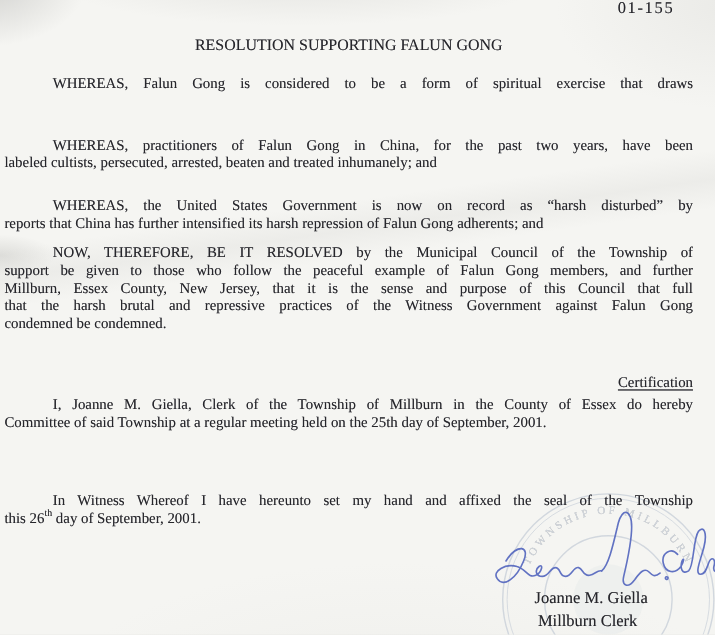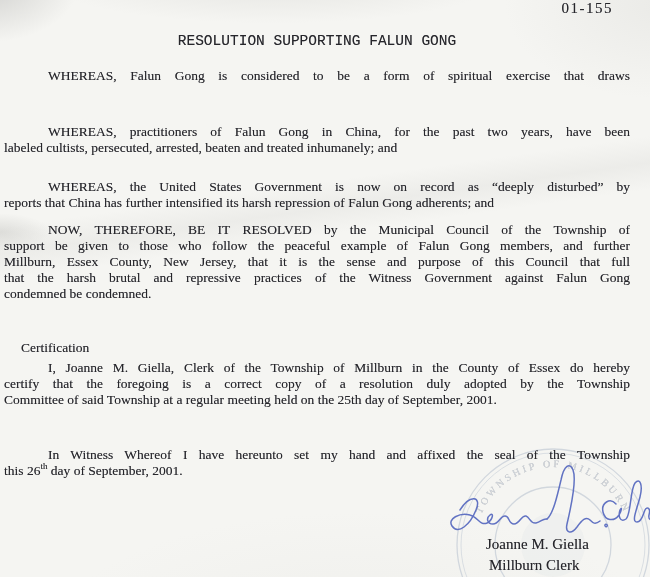--- a/index.html
+++ b/index.html
@@ -12,26 +12,26 @@
       radial-gradient(130px 80px at -15px -15px, rgba(150,150,148,0.38), rgba(150,150,148,0) 72%),
       radial-gradient(300px 55px at 42% -18px, rgba(190,190,186,0.28), rgba(190,190,186,0) 75%),
       radial-gradient(220px 130px at 102% 1%, rgba(198,198,194,0.22), rgba(198,198,194,0) 72%),
       radial-gradient(70px 26px at 0px 232px, rgba(168,168,164,0.30), rgba(168,168,164,0) 72%),
       linear-gradient(172deg, rgba(205,205,200,0) 34%, rgba(182,182,178,0.14) 38%, rgba(255,255,255,0) 42%),
       radial-gradient(420px 180px at 55% 112%, rgba(214,214,209,0.20), rgba(214,214,209,0) 75%),
       #f5f5f2;
   }
   .abs { position:absolute; }
   .docnum { top:0px; right:37px; font-size:15px; letter-spacing:1.5px; }
-  .title  { top:33px; left:4px; width:626px; text-align:center; font-size:14.5px;font-family:Liberation Mono, monospace; }
+  .title  { top:33px; left:4px; width:626px; text-align:center; font-size:14.5px; }
   .bodyblock { left:4px; width:626px; font-size:13.5px; line-height:16px; }
   .jline { text-align:justify; text-align-last:justify; }
   .indent { text-indent:44px; }
-  .certH { top:340px; left:21px; width:626px; text-align:left; font-size:13.5px;
-           text-underline-offset:2px; }
+  .certH { top:340px; left:4px; width:626px; text-align:right; font-size:13.5px;
+           text-decoration:underline; text-underline-offset:2px; }
   sup { font-size:9px; line-height:0; vertical-align:6px; }
   .p1 { top:68px; }  .p2 { top:124px; } .p3 { top:179px; } .p4 { top:222px; }
   .certP { top:360px; } .witness { top:447px; }
   .pname  { top:536px; left:486px; font-size:15px; }
   .ptitle { top:557px; left:489px; font-size:15px; }
   .sealsvg { left:446px; top:438px; }
   .seal-text { font-family:"Liberation Serif",serif; font-size:10px; letter-spacing:3px; }
   .sigsvg { left:430px; top:452px; }
 </style>
 </head>
@@ -65,37 +65,36 @@
   <div class="abs bodyblock p1">
     <div class="jline indent">WHEREAS, Falun Gong is considered to be a form of spiritual exercise that draws</div>
   </div>
 
   <div class="abs bodyblock p2">
     <div class="jline indent">WHEREAS, practitioners of Falun Gong in China, for the past two years, have been</div>
     <div>labeled cultists, persecuted, arrested, beaten and treated inhumanely; and</div>
   </div>
 
   <div class="abs bodyblock p3">
-    <div class="jline indent">WHEREAS, the United States Government is now on record as “deeply disturbed” by</div>
+    <div class="jline indent">WHEREAS, the United States Government is now on record as “harsh disturbed” by</div>
     <div>reports that China has further intensified its harsh repression of Falun Gong adherents; and</div>
   </div>
 
   <div class="abs bodyblock p4">
     <div class="jline indent">NOW, THEREFORE, BE IT RESOLVED by the Municipal Council of the Township of</div>
     <div class="jline">support be given to those who follow the peaceful example of Falun Gong members, and further</div>
     <div class="jline">Millburn, Essex County, New Jersey, that it is the sense and purpose of this Council that full</div>
     <div class="jline">that the harsh brutal and repressive practices of the Witness Government against Falun Gong</div>
     <div>condemned be condemned.</div>
   </div>
 
   <div class="abs certH">Certification</div>
 
   <div class="abs bodyblock certP">
     <div class="jline indent">I, Joanne M. Giella, Clerk of the Township of Millburn in the County of Essex do hereby</div>
-    <div class="jline">certify that the foregoing is a correct copy of a resolution duly adopted by the Township</div>
     <div>Committee of said Township at a regular meeting held on the 25th day of September, 2001.</div>
   </div>
 
   <div class="abs bodyblock witness">
     <div class="jline indent">In Witness Whereof I have hereunto set my hand and affixed the seal of the Township</div>
     <div><span>this 26</span><sup>th</sup><span> day of September, 2001.</span></div>
   </div>
 
   <svg class="abs sigsvg" width="230" height="110" viewBox="0 0 230 110">
     <g fill="none" stroke-width="1.5" stroke-linecap="round" stroke-linejoin="round" opacity="0.95" stroke="#5a6cc0">

